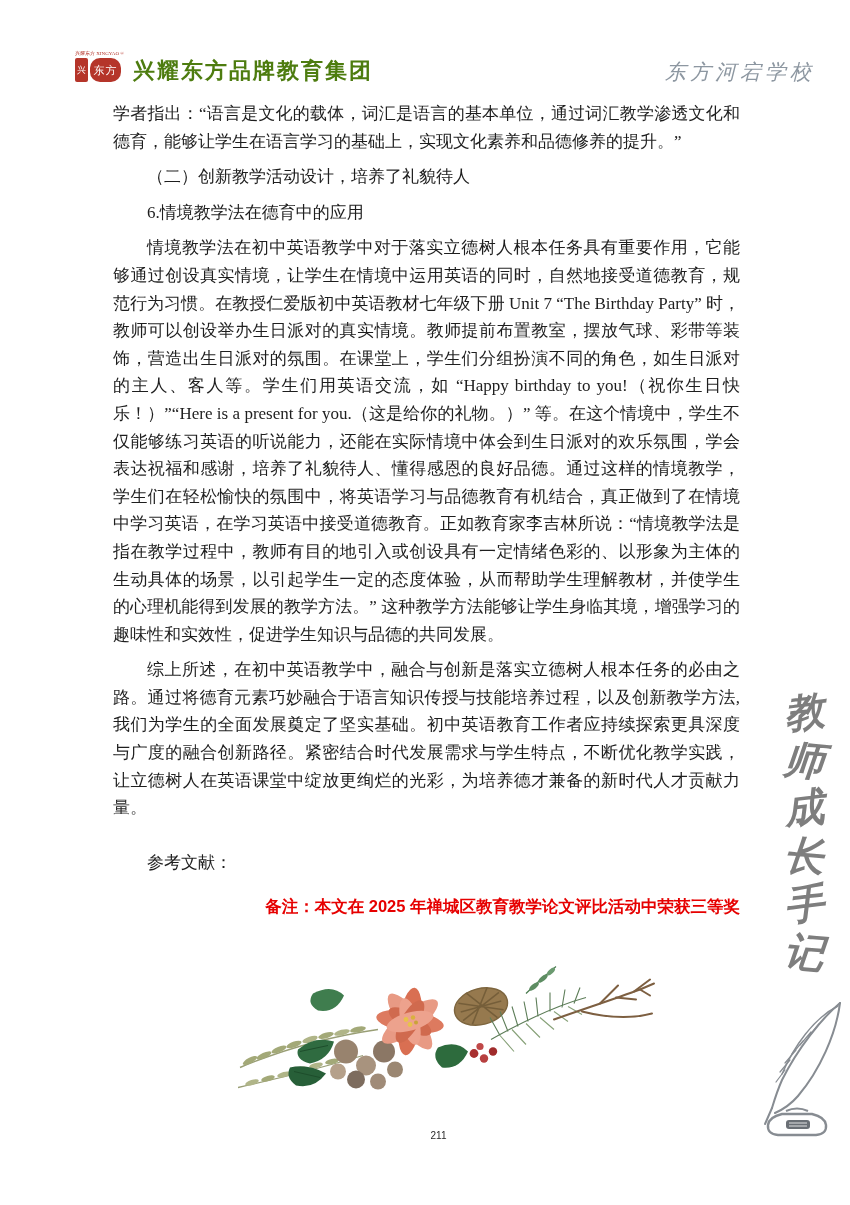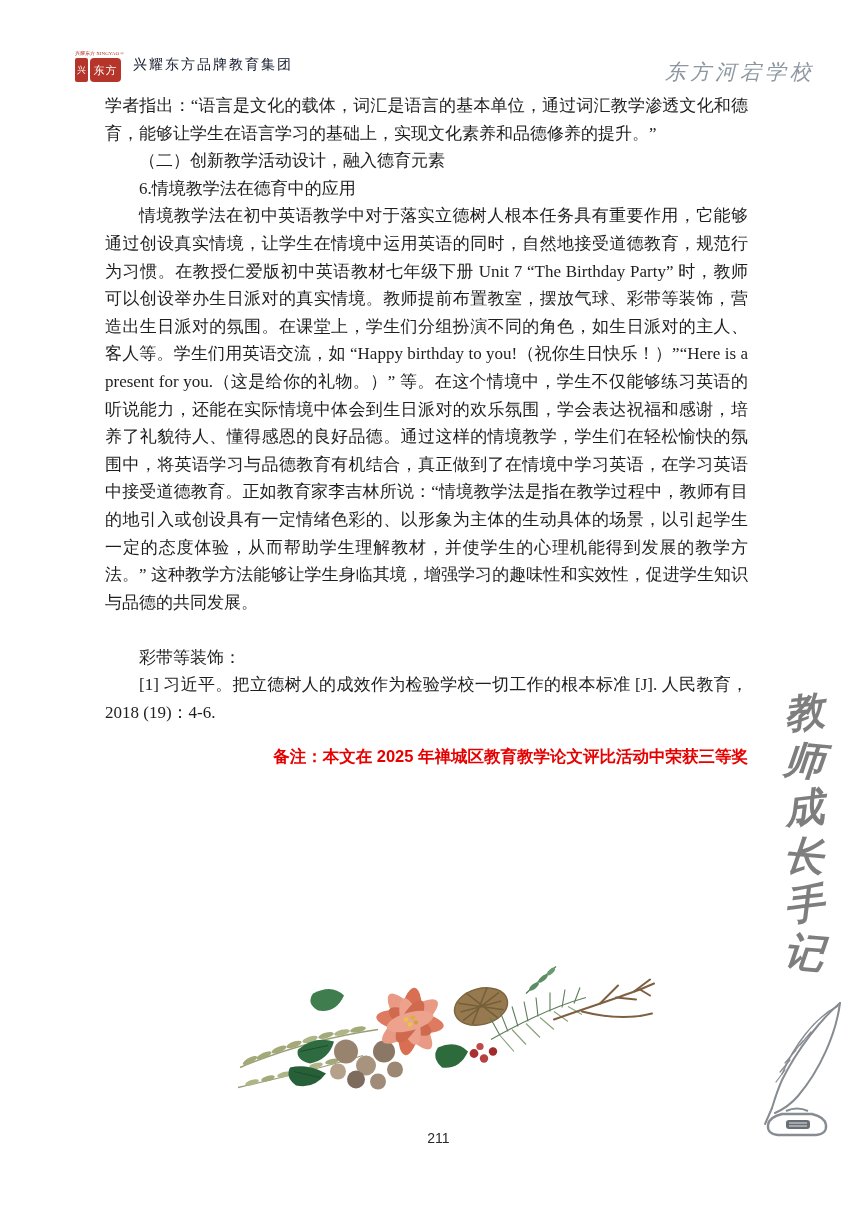--- a/index.html
+++ b/index.html
@@ -7,31 +7,31 @@
   body { width:850px; height:1205px; font-family:"Liberation Serif","DejaVu Serif",serif; }
   .page { position:relative; width:850px; height:1205px; background:#ffffff; overflow:hidden; }
 
   
   .header { position:absolute; top:48px; left:75px; right:30px; height:44px; }
   .logo-wrap { position:absolute; left:0; top:2px; width:50px; height:40px; }
   .logo-tagline { font-size:5px; color:#b5352a; line-height:7px; white-space:nowrap; letter-spacing:0; }
   .logo-stamp { display:flex; gap:2px; margin-top:1px; }
   .stamp-a { width:13px; height:24px; background:#b5352a; border-radius:2px; color:#fff;
              font-size:9px; display:flex; align-items:center; justify-content:center; }
-  .stamp-b { width:31px; height:24px; background:#b5352a; border-radius:4px; color:#fff;
+  .stamp-b { width:31px; height:24px; background:#b5352a; border-radius:10px; color:#fff;
              font-size:11px; display:flex; align-items:center; justify-content:center; letter-spacing:1px; }
-  .brand-title { position:absolute; left:58px; top:8px; color:#0f172a; font-weight:normal;
-                 font-size:14px; letter-spacing:2px; white-space:nowrap; }
+  .brand-title { position:absolute; left:58px; top:8px; color:#4d7c0f; font-weight:bold;
+                 font-size:22px; letter-spacing:2px; white-space:nowrap; }
   .school-name { position:absolute; right:5px; top:10px; color:#8d97a1; font-size:21px;
                  letter-spacing:4px; font-style:italic; white-space:nowrap;margin-left:30px; }
 
   
   .content { position:absolute; left:105px; top:92px; width:643px; color:#1e1e1e;
              font-size:17px; line-height:27.6px; text-align:justify; }
-  .content p { margin:0; }
+  .content p { margin:8px; }
   .indent { text-indent:2em; }
   .refs-title { margin-top:27.6px !important; text-indent:2em; }
   .remark { margin-top:16px !important; text-align:right; color:#e60000; font-weight:bold;
             font-family:"Liberation Sans","DejaVu Sans",sans-serif; font-size:16.5px; }
 
   
   .floral { position:absolute; left:238px; top:958px; width:430px; height:158px; }
 
   
   .side-note { position:absolute; right:16px; top:692px; width:60px; display:flex;
@@ -39,46 +39,46 @@
   .side-note span { font-size:40px; color:#686868; font-style:italic; font-weight:bold;
                     opacity:.85; line-height:42px; }
   .side-note span:nth-child(odd)  { transform:rotate(-7deg); }
   .side-note span:nth-child(even) { transform:rotate(5deg); }
 
   
   .quill { position:absolute; left:752px; top:998px; width:95px; height:140px; }
 
   
   .page-number { position:absolute; left:0; right:0; top:1130px; text-align:center;
-                 font-size:14px; color:#2a2a2a; font-family:"Liberation Sans","DejaVu Sans",sans-serif;padding-left:27px; }
+                 font-size:10px; color:#2a2a2a; font-family:"Liberation Sans","DejaVu Sans",sans-serif;padding-left:27px; }
 </style>
 </head>
 <body>
 
 <div class="page">
 
   <div class="header">
     <div class="logo-wrap">
       <div class="logo-tagline">兴耀东方 XINGYAO ®</div>
       <div class="logo-stamp">
         <div class="stamp-a">兴</div>
         <div class="stamp-b">东方</div>
       </div>
     </div>
     <div class="brand-title">兴耀东方品牌教育集团</div>
     <div class="school-name">东方河宕学校</div>
   </div>
 
   <div class="content">
     <p>学者指出：“语言是文化的载体，词汇是语言的基本单位，通过词汇教学渗透文化和德育，能够让学生在语言学习的基础上，实现文化素养和品德修养的提升。”</p>
-    <p class="indent">（二）创新教学活动设计，融入德育元素</p>
+    <p class="indent">（二）创新教学活动设计，培养了礼貌待人</p>
     <p class="indent">6.情境教学法在德育中的应用</p>
     <p class="indent">情境教学法在初中英语教学中对于落实立德树人根本任务具有重要作用，它能够通过创设真实情境，让学生在情境中运用英语的同时，自然地接受道德教育，规范行为习惯。在教授仁爱版初中英语教材七年级下册 Unit 7 “The Birthday Party” 时，教师可以创设举办生日派对的真实情境。教师提前布置教室，摆放气球、彩带等装饰，营造出生日派对的氛围。在课堂上，学生们分组扮演不同的角色，如生日派对的主人、客人等。学生们用英语交流，如 “Happy birthday to you!（祝你生日快乐！）”“Here is a present for you.（这是给你的礼物。）” 等。在这个情境中，学生不仅能够练习英语的听说能力，还能在实际情境中体会到生日派对的欢乐氛围，学会表达祝福和感谢，培养了礼貌待人、懂得感恩的良好品德。通过这样的情境教学，学生们在轻松愉快的氛围中，将英语学习与品德教育有机结合，真正做到了在情境中学习英语，在学习英语中接受道德教育。正如教育家李吉林所说：“情境教学法是指在教学过程中，教师有目的地引入或创设具有一定情绪色彩的、以形象为主体的生动具体的场景，以引起学生一定的态度体验，从而帮助学生理解教材，并使学生的心理机能得到发展的教学方法。” 这种教学方法能够让学生身临其境，增强学习的趣味性和实效性，促进学生知识与品德的共同发展。</p>
-    <p class="refs-title">彩带等装饰：</p>
-    <p class="indent">[1] 习近平。把立德树人的成效作为检验学校一切工作的根本标准 [J]. 人民教育，2018 (19)：4-6.</p>
+    <p class="indent">综上所述，在初中英语教学中，融合与创新是落实立德树人根本任务的必由之路。通过将德育元素巧妙融合于语言知识传授与技能培养过程，以及创新教学方法,我们为学生的全面发展奠定了坚实基础。初中英语教育工作者应持续探索更具深度与广度的融合创新路径。紧密结合时代发展需求与学生特点，不断优化教学实践，让立德树人在英语课堂中绽放更绚烂的光彩，为培养德才兼备的新时代人才贡献力量。</p>
+    <p class="refs-title">参考文献：</p>
     <p class="remark">备注：本文在 2025 年禅城区教育教学论文评比活动中荣获三等奖</p>
   </div>
 
   <svg class="floral" viewBox="0 0 430 155" xmlns="http://www.w3.org/2000/svg">
 
     <g opacity="0.9">
       <path d="M2,108 C40,92 85,78 140,70" fill="none" stroke="#8e9467" stroke-width="1.4"></path>
       <ellipse cx="12" cy="101" rx="8" ry="2.8" fill="#9aa06a" transform="rotate(-28 12 101)"></ellipse>
       <ellipse cx="26" cy="96" rx="8" ry="2.8" fill="#9aa06a" transform="rotate(-24 26 96)"></ellipse>
       <ellipse cx="41" cy="90" rx="8" ry="2.8" fill="#9aa06a" transform="rotate(-22 41 90)"></ellipse>

